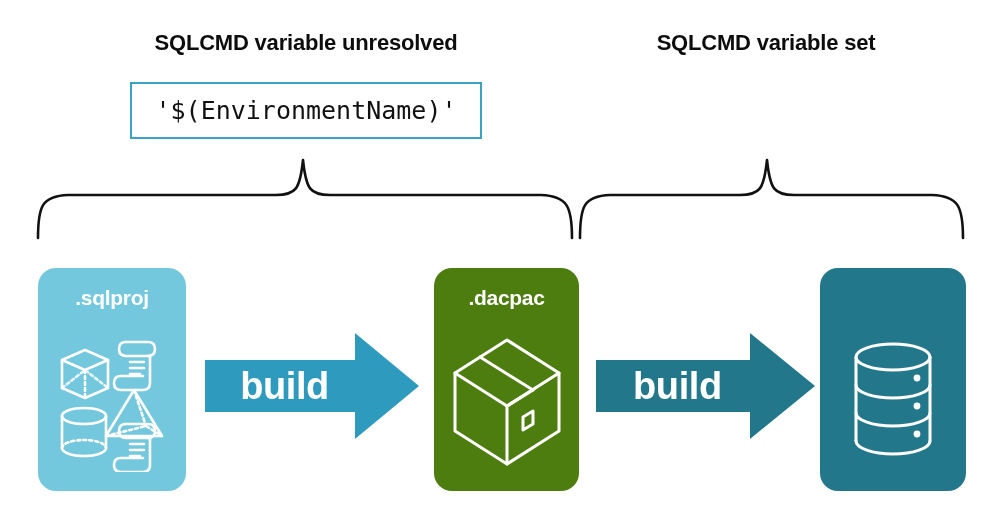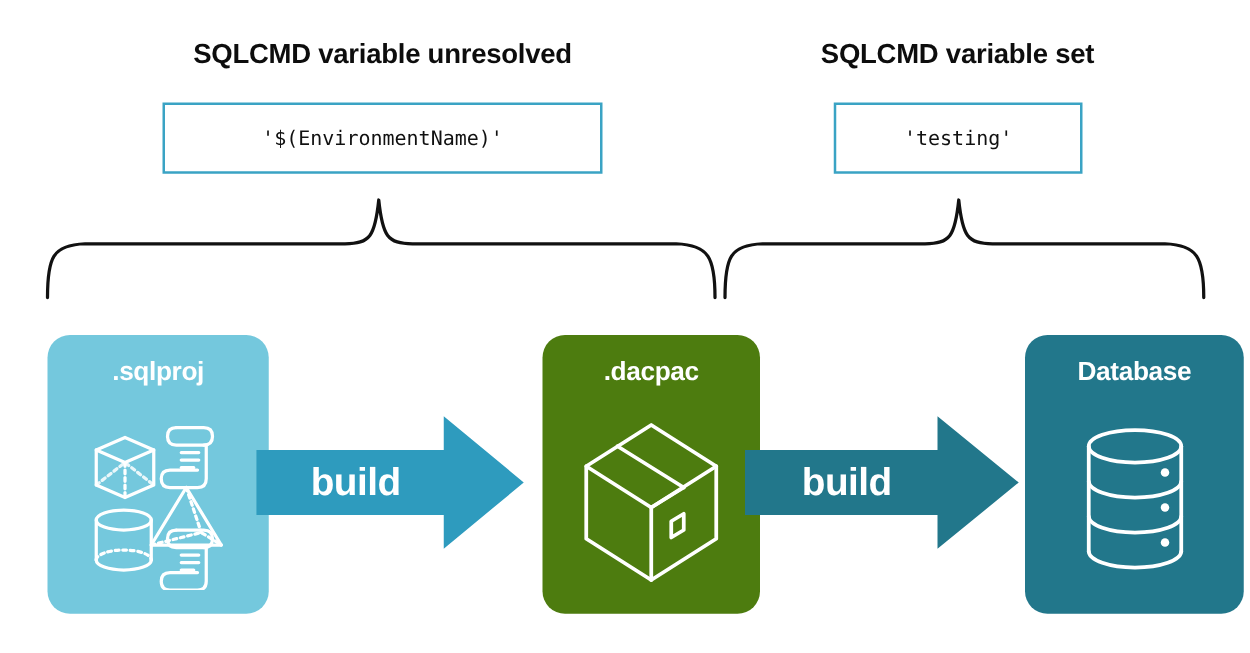--- a/index.html
+++ b/index.html
@@ -41,21 +41,21 @@
   
   .code-box {
     position: absolute;
     box-sizing: border-box;
     border: 2px solid #3aa3c4;
     background: #ffffff;
     display: flex;
     align-items: center;
     justify-content: center;
     font-family: "DejaVu Sans Mono", monospace;
-    font-size: 16px;
+    font-size: 25px;
     color: #111111;
     letter-spacing: 0px;
     white-space: nowrap;
   }
   #code-box-left  { left: 130px; top: 82px; width: 352px; height: 57px; }
   #code-box-right { left: 667px; top: 82px; width: 199px; height: 57px; }
 
   
   #brace-layer {
     position: absolute;
@@ -64,21 +64,20 @@
     height: 522px;
     pointer-events: none;
   }
 
   
   .entity {
     position: absolute;
     border-radius: 18px;
     top: 268px;
     height: 223px;
-    padding-left: 29px;
   }
   #entity-sqlproj  { left: 38px;  width: 148px; background: #74c8dd; }
   #entity-dacpac   { left: 434px; width: 145px; background: #4d7c0f; }
   #entity-database { left: 820px; width: 146px; background: #22778b; }
 
   .entity-label {
     position: absolute;
     left: 0; right: 0;
     top: 18px;
     text-align: center;
@@ -113,42 +112,39 @@
   .arrow-label {
     position: absolute;
     top: 0; bottom: 0;
     left: 0;
     width: 74%;
     display: flex;
     align-items: center;
     justify-content: center;
     font-family: "Liberation Sans", sans-serif;
     font-weight: bold;
-    font-size: 31px;
+    font-size: 38px;
     color: #ffffff;
     letter-spacing: -0.4px;
     white-space: nowrap;
   }
 </style>
 </head>
 <body>
 
 <div id="stage">
 
   <div class="heading" id="heading-right">SQLCMD variable set</div>
 
   <div class="heading" id="heading-left">SQLCMD variable unresolved</div>
 
   <div class="code-box" id="code-box-left">
     <span>'$(EnvironmentName)'</span>
   </div>
 
-  <div class="code-box" id="code-box-right">
-    <span>'testing'</span>
-  </div>
 
   <svg id="brace-layer" viewBox="0 0 1000 522">
 
     <path d="M 38 238
              C 38 206, 42 196, 68 195
              L 276 195
              C 296 195, 300 189, 303 160
              C 306 189, 310 195, 330 195
              L 541 195
              C 567 196, 572 206, 572 238" fill="none" stroke="#111111" stroke-width="2.6" stroke-linecap="round" stroke-linejoin="round"></path>
@@ -231,21 +227,20 @@
   </div>
 
   <div class="arrow" id="arrow-deploy">
     <svg viewBox="0 0 220 110" preserveAspectRatio="none">
       <path d="M 0 29 L 154 29 L 154 2 L 219 55 L 154 108 L 154 81 L 0 81 Z" fill="#22778b"></path>
     </svg>
     <div class="arrow-label">build</div>
   </div>
 
   <div class="entity" id="entity-database">
-    <div class="entity-label">Database</div>
     <div class="entity-art">
       <svg width="110" height="130" viewBox="0 0 110 130">
         <g fill="none" stroke="#ffffff" stroke-width="3" stroke-linecap="round" stroke-linejoin="round">
           <ellipse cx="55" cy="20" rx="37" ry="13"></ellipse>
           <path d="M 18 20 L 18 104"></path>
           <path d="M 92 20 L 92 104"></path>
           <path d="M 18 104 a 37 13 0 0 0 74 0"></path>
           <path d="M 18 48 a 37 13 0 0 0 74 0"></path>
           <path d="M 18 76 a 37 13 0 0 0 74 0"></path>
         </g>

